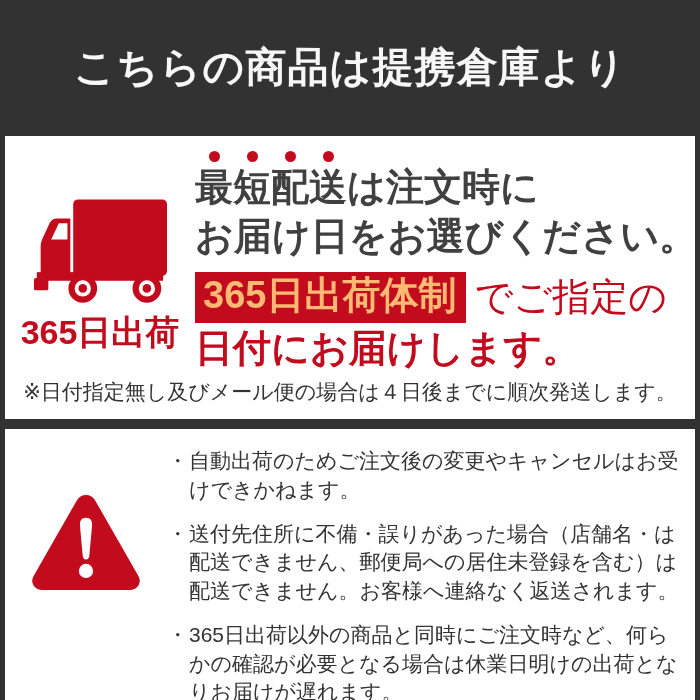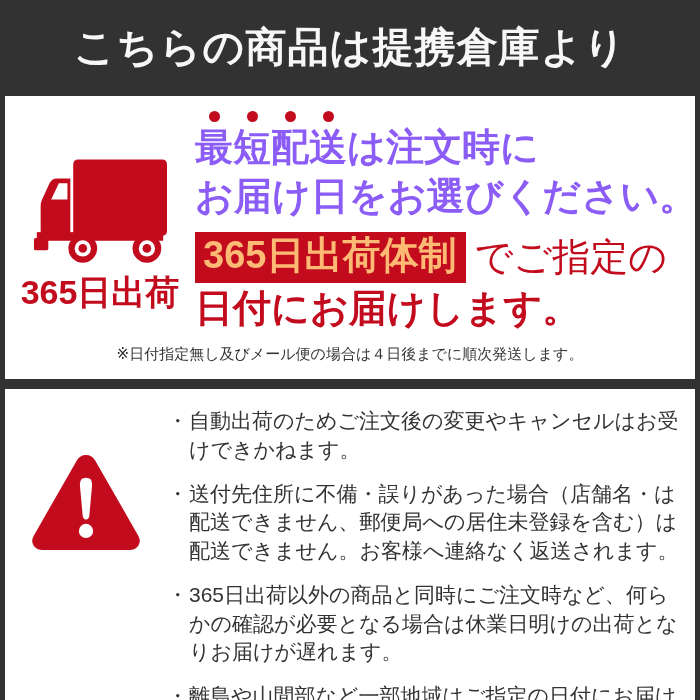--- a/index.html
+++ b/index.html
@@ -8,21 +8,21 @@
     background: #323232;
     font-family: "Liberation Sans", "DejaVu Sans", sans-serif;
     display: flex;
     flex-direction: column;
     overflow: hidden;
   }
 
   
   .top-banner {
     flex: none;
-    height: 96px;
+    height: 136px;
     display: flex;
     flex-direction: column;
     align-items: center;
     justify-content: center;
     color: #f7f7f7;
     font-size: 41px;
     font-weight: bold;
     line-height: 1.17;
     text-align: center;
     letter-spacing: 1px;
@@ -56,21 +56,21 @@
   .shipping-right { flex: 1; padding-top: 15px; }
   .dots-row { display: flex; margin-left: 14px; height: 12px; }
   .dot {
     width: 11px; height: 11px;
     border-radius: 50%;
     background: #c30b1e;
     margin-right: 27px;
     flex: none;
   }
   .headline {
-    color: #8b5cf6;
+    color: #404040;
     font-size: 38px;
     font-weight: bold;
     line-height: 1.28;
     white-space: nowrap;
   }
   .highlight-row {
     display: flex;
     align-items: center;
     margin-top: 12px;
     white-space: nowrap;
@@ -92,21 +92,21 @@
   .red-line {
     color: #c30b1e;
     font-size: 38px;
     font-weight: bold;
     white-space: nowrap;
   }
   .footnote {
     flex: none;
     text-align: center;
     color: #333333;
-    font-size: 15px;
+    font-size: 21px;
     font-weight: 500;
     padding: 4px 6px 15px;
     letter-spacing: 0;
     white-space: nowrap;
   }
 
   
   .caution-panel {
     flex: 1;
     margin: 10px 5px 9px;

